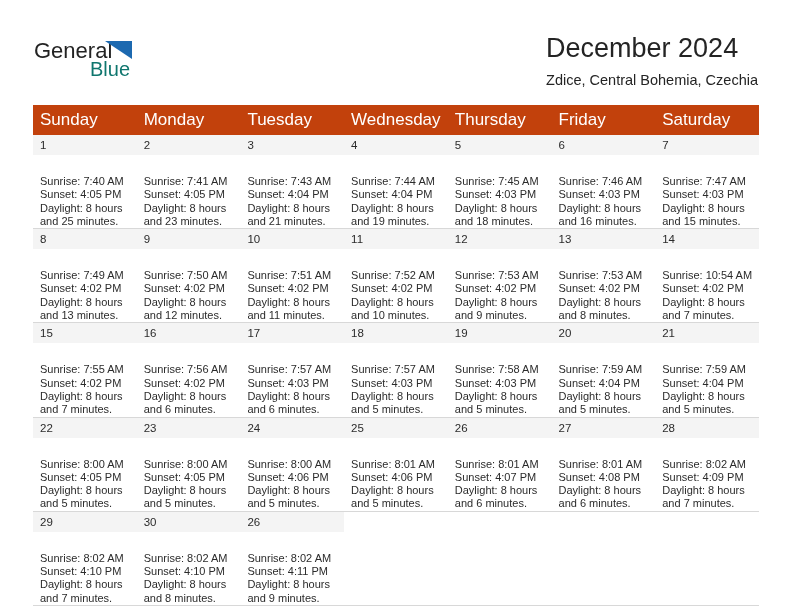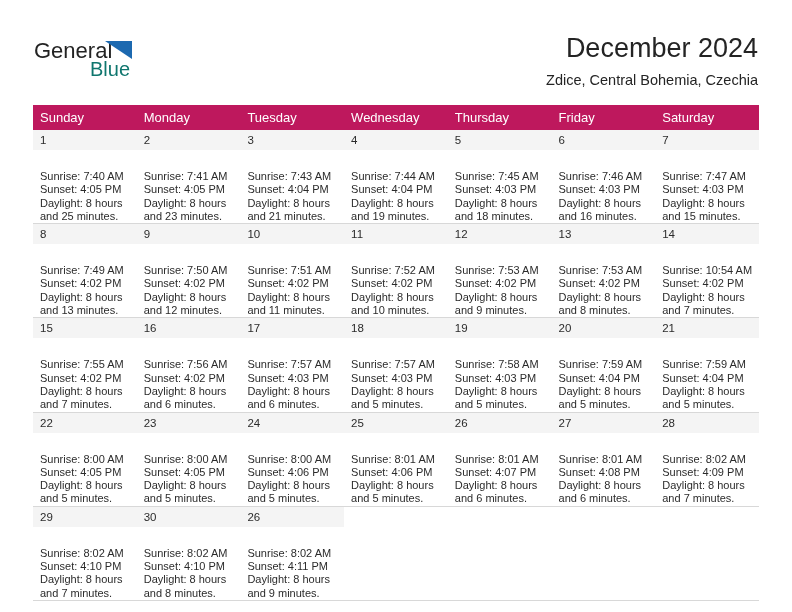--- a/index.html
+++ b/index.html
@@ -60,21 +60,20 @@
     top: 20px;
     font-size: 20px;
     color: #0f766e;
     font-family: "Liberation Sans", sans-serif;
     text-align: right;
   }
   .title-block {
     position: absolute;
     right: 34px;
     top: 32px;
-    text-align: right;
   }
   .cal-title {
     font-size: 27px;
     color: #242424;
     font-weight: normal;
     line-height: 32px;
     white-space: nowrap;
   }
   .cal-subtitle {
     font-size: 14.5px;
@@ -87,23 +86,23 @@
   
   .calendar {
     position: absolute;
     left: 33px;
     top: 105px;
     width: 726px;
     border-collapse: collapse;
     table-layout: fixed;
   }
   .calendar th {
-    background: #be185d;
+    background: #c2410c;
     color: #ffffff;
-    font-size: 13px;
+    font-size: 17px;
     font-weight: normal;
     text-align: left;
     padding: 5px 0 5px 7px;
     height: 11px;
     border: none;
   }
   .calendar td {
     vertical-align: top;
     padding: 0;
     border: none;

